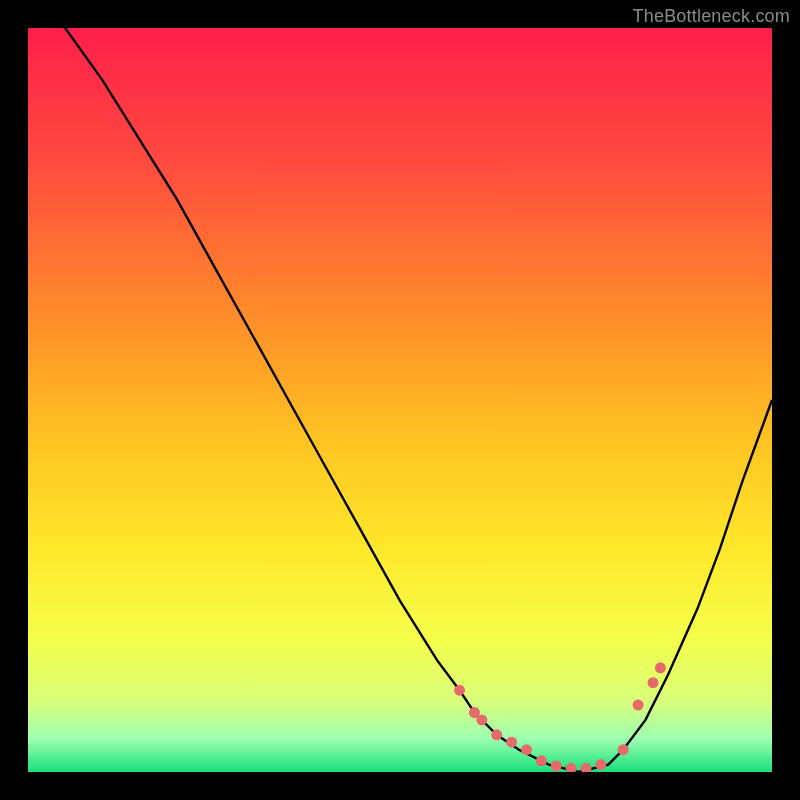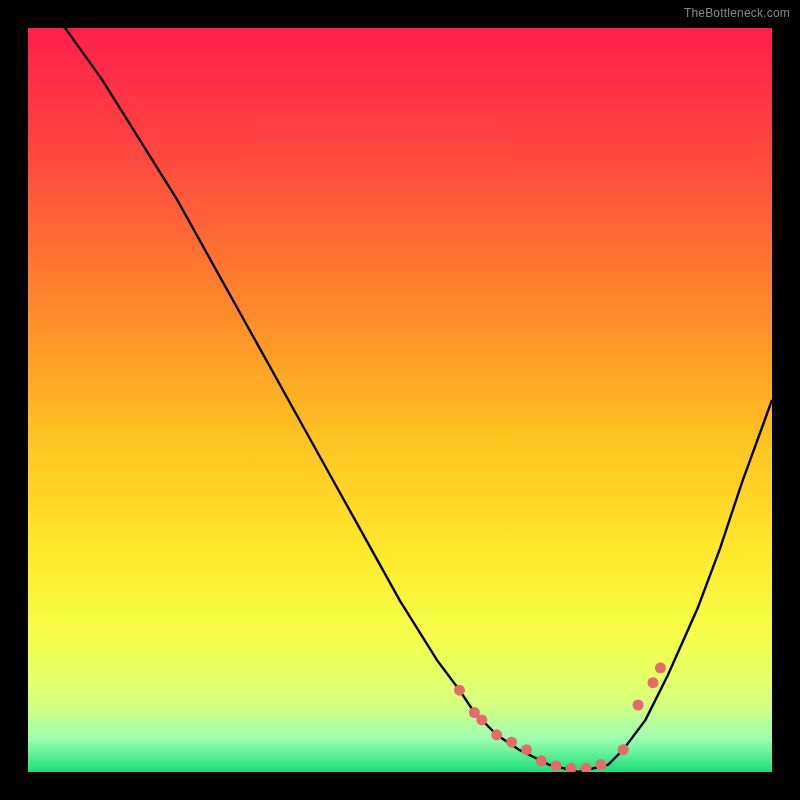--- a/index.html
+++ b/index.html
@@ -1,17 +1,17 @@
 <!DOCTYPE html>
 <html><head>
 <meta charset="utf-8">
 <style>
   html,body{margin:0;padding:0;width:800px;height:800px;overflow:hidden;font-family:Arial,Helvetica,sans-serif}
   .frame{width:800px;height:800px;background:#000;position:relative}
-  .watermark{position:absolute;top:6px;right:10px;color:#8a8a8a;font-size:12px;font-weight:400;letter-spacing:.2px;z-index:3}
+  .watermark{position:absolute;top:6px;right:10px;color:#8a8a8a;font-size:18px;font-weight:400;letter-spacing:.2px;z-index:3}
   .plot{position:absolute;left:28px;right:28px;top:28px;bottom:28px;overflow:hidden}
   .plot svg{display:block;width:100%;height:100%}
 </style>
 </head>
 <body>
 <div class="frame">
   <div class="watermark">TheBottleneck.com</div>
 
   <div class="plot">
     <svg viewBox="0 0 744 744" preserveAspectRatio="none">

